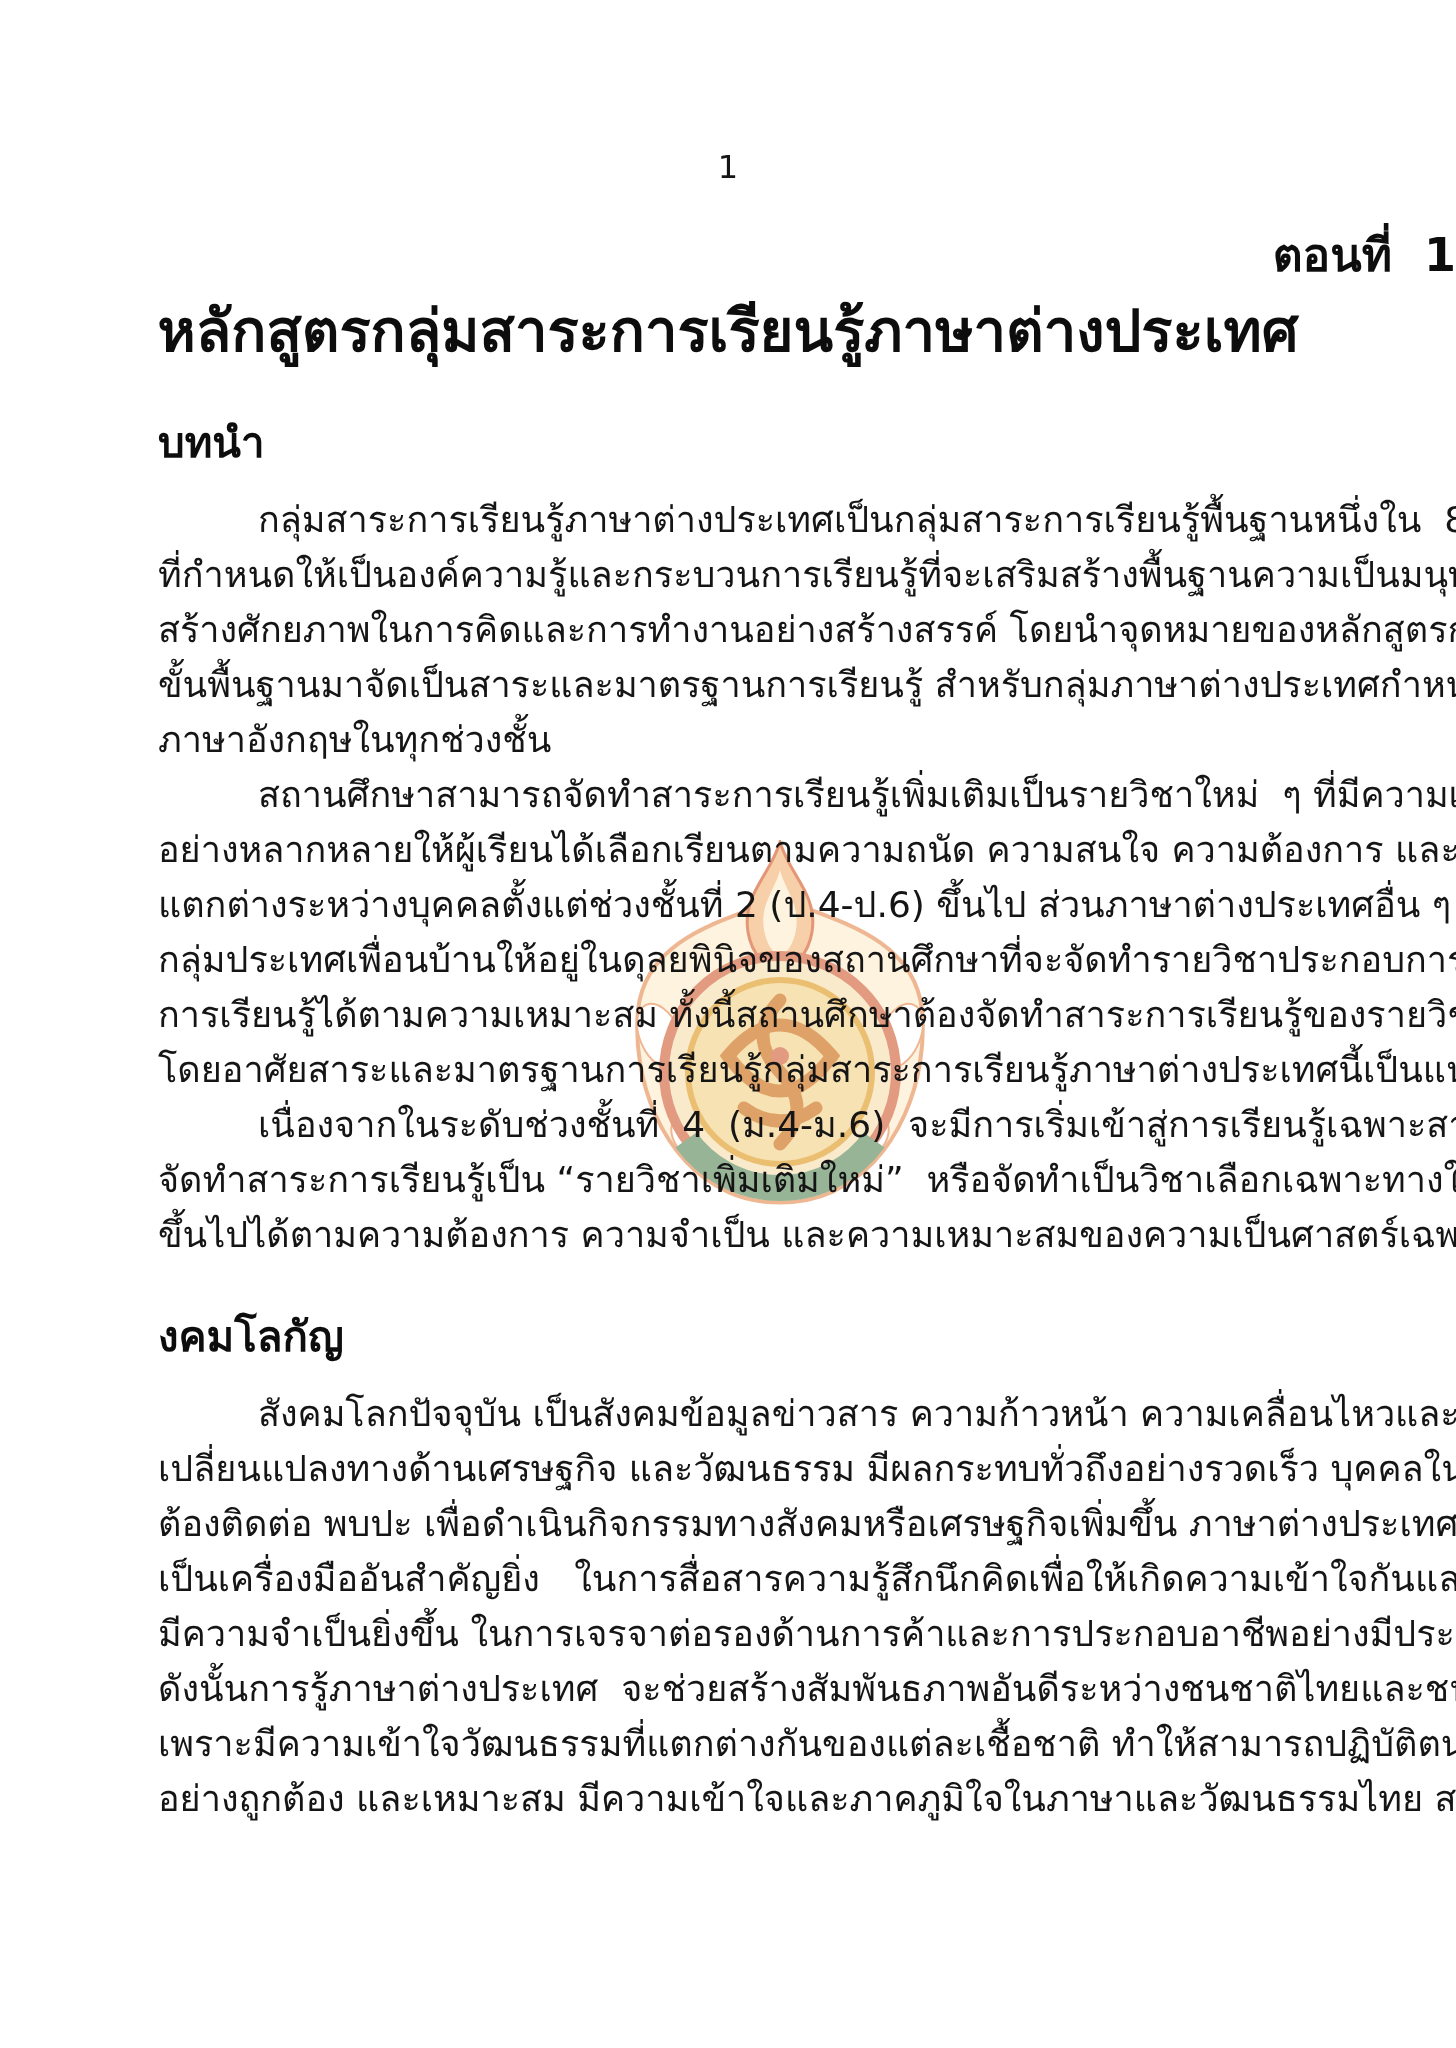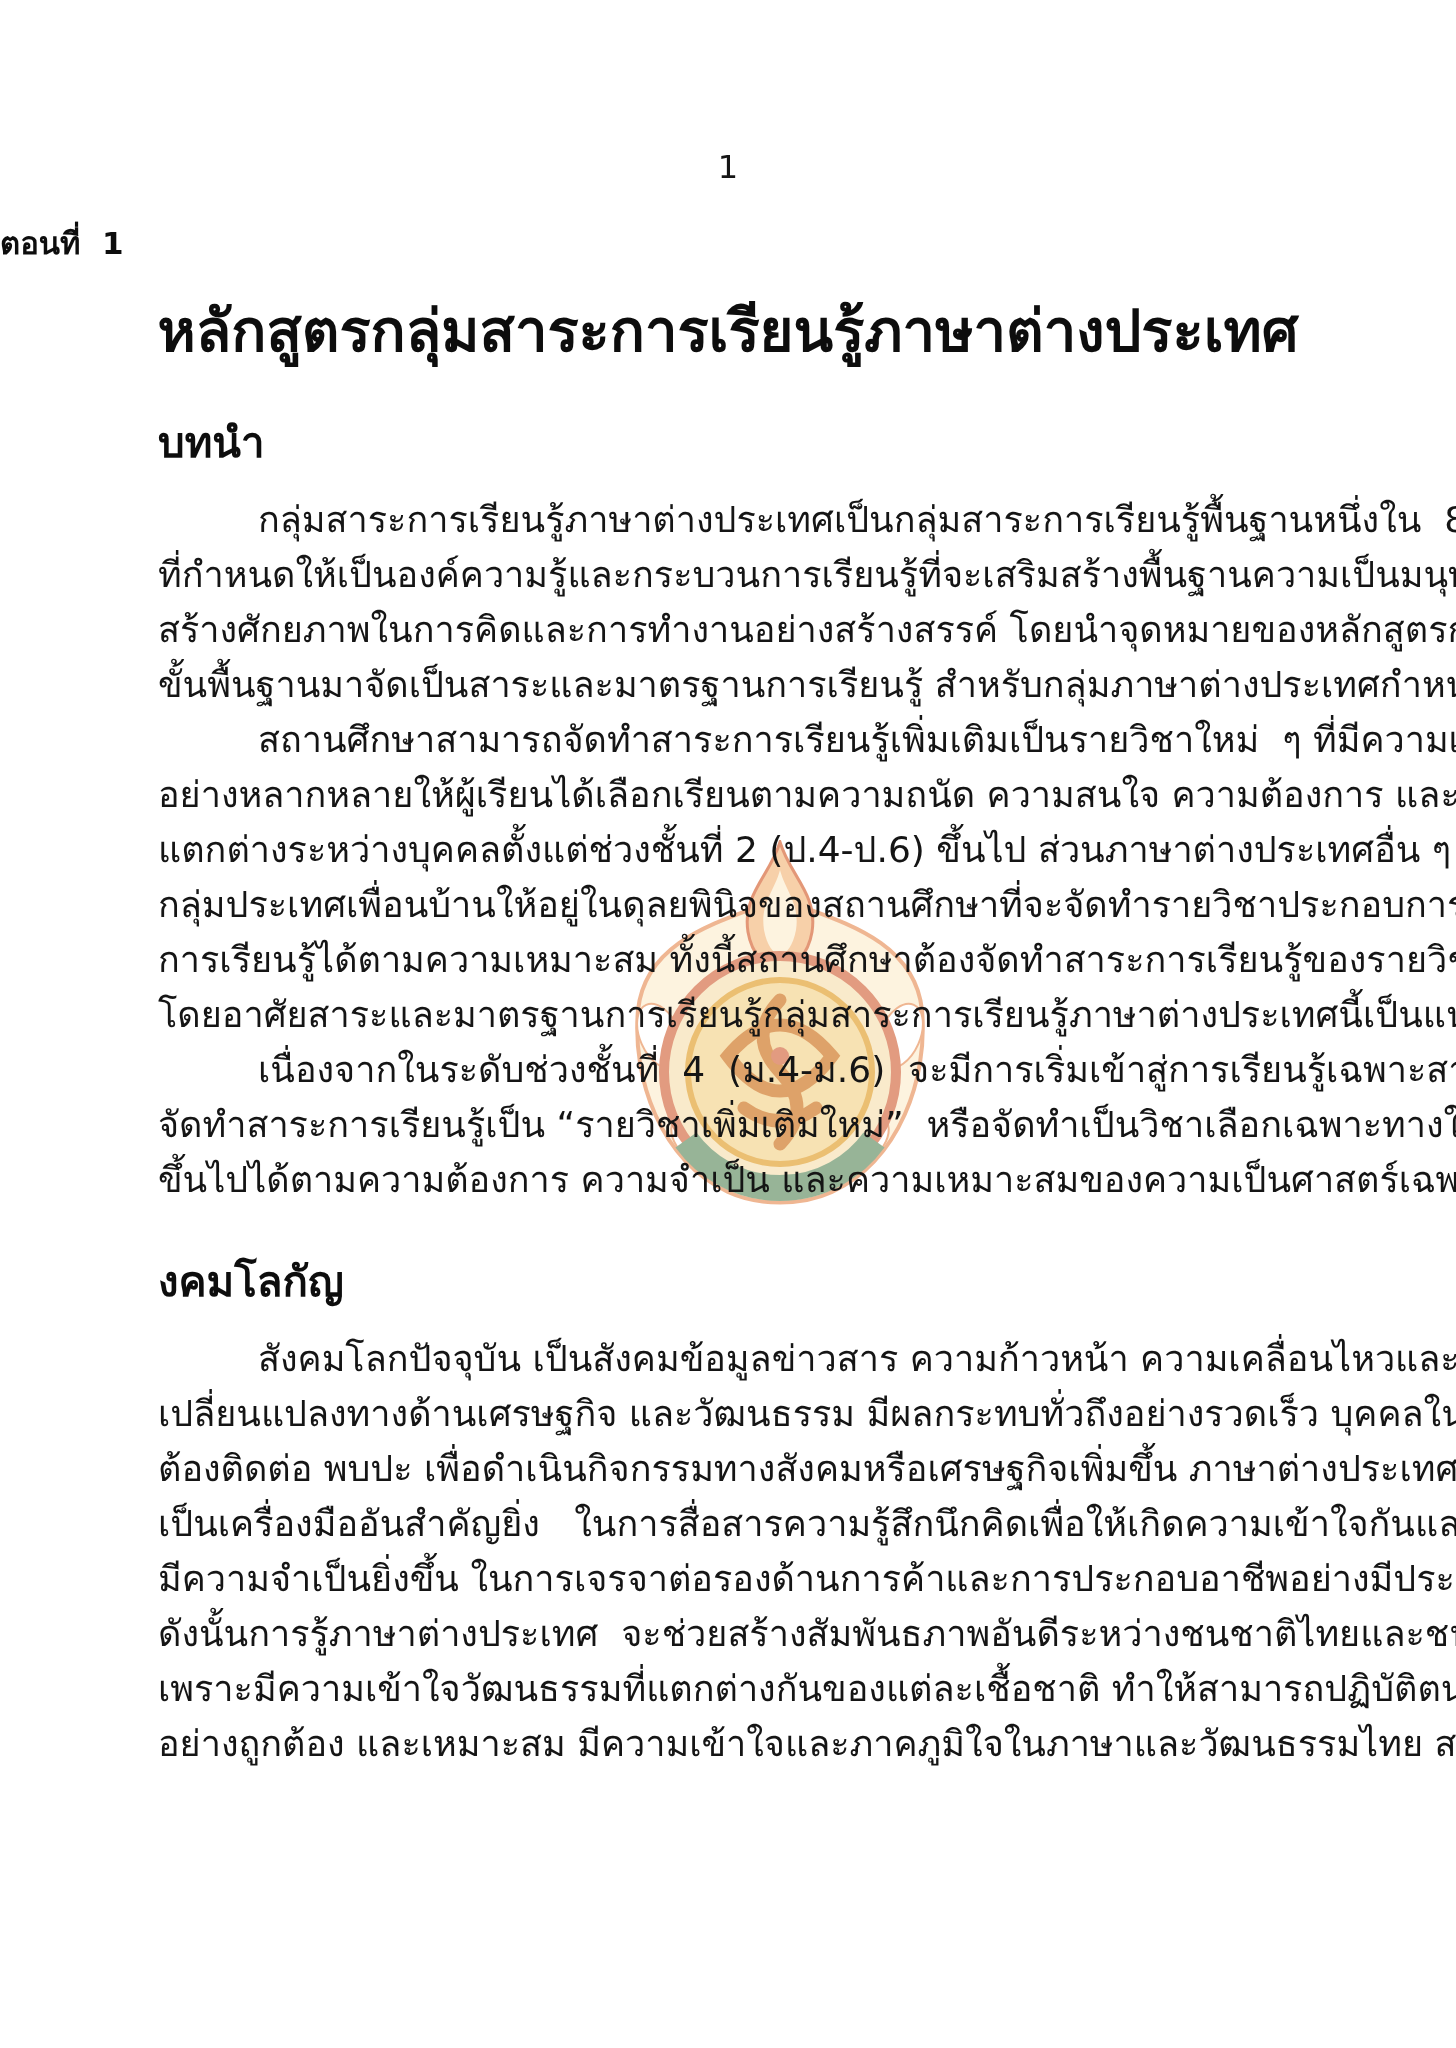--- a/index.html
+++ b/index.html
@@ -48,22 +48,22 @@
     width: 100%;
     text-align: center;
     font-size: 32px;
     z-index: 2;
   }
   .chapter-title {
     position: absolute;
     top: 218px;
     left: 0;
     width: 100%;
-    text-align: left;
-    font-size: 31px;
+    text-align: right;
+    font-size: 46px;
     font-weight: bold;
     white-space: pre;
     z-index: 2;
     color: #0d0d0d;
   }
   .chapter-subtitle {
     position: absolute;
     top: 284px;
     left: 0;
     width: 100%;
@@ -156,20 +156,21 @@
   <div class="chapter-title">ตอนที่  1</div>
   <div class="chapter-subtitle">หลักสูตรกลุ่มสาระการเรียนรู้ภาษาต่างประเทศ</div>
 
   <div class="body-text" id="sections">
       <div class="section-heading">บทนำ</div>
       <div class="paragraph">
         <div class="line first">กลุ่มสาระการเรียนรู้ภาษาต่างประเทศเป็นกลุ่มสาระการเรียนรู้พื้นฐานหนึ่งใน  8  กลุ่ม</div>
         <div class="line">ที่กำหนดให้เป็นองค์ความรู้และกระบวนการเรียนรู้ที่จะเสริมสร้างพื้นฐานความเป็นมนุษย์  และ</div>
         <div class="line">สร้างศักยภาพในการคิดและการทำงานอย่างสร้างสรรค์ โดยนำจุดหมายของหลักสูตรการศึกษา</div>
         <div class="line">ขั้นพื้นฐานมาจัดเป็นสาระและมาตรฐานการเรียนรู้ สำหรับกลุ่มภาษาต่างประเทศกำหนดให้เรียน</div>
+        <div class="line">ภาษาอังกฤษในทุกช่วงชั้น</div>
       </div>
       <div class="paragraph">
         <div class="line first">สถานศึกษาสามารถจัดทำสาระการเรียนรู้เพิ่มเติมเป็นรายวิชาใหม่  ๆ ที่มีความเข้มขึ้น</div>
         <div class="line">อย่างหลากหลายให้ผู้เรียนได้เลือกเรียนตามความถนัด ความสนใจ ความต้องการ และความ</div>
         <div class="line">แตกต่างระหว่างบุคคลตั้งแต่ช่วงชั้นที่ 2 (ป.4-ป.6) ขึ้นไป ส่วนภาษาต่างประเทศอื่น ๆ และภาษา</div>
         <div class="line">กลุ่มประเทศเพื่อนบ้านให้อยู่ในดุลยพินิจของสถานศึกษาที่จะจัดทำรายวิชาประกอบการจัด</div>
         <div class="line">การเรียนรู้ได้ตามความเหมาะสม ทั้งนี้สถานศึกษาต้องจัดทำสาระการเรียนรู้ของรายวิชานั้น ๆ เอง</div>
         <div class="line">โดยอาศัยสาระและมาตรฐานการเรียนรู้กลุ่มสาระการเรียนรู้ภาษาต่างประเทศนี้เป็นแนวทาง</div>
       </div>
       <div class="paragraph">

